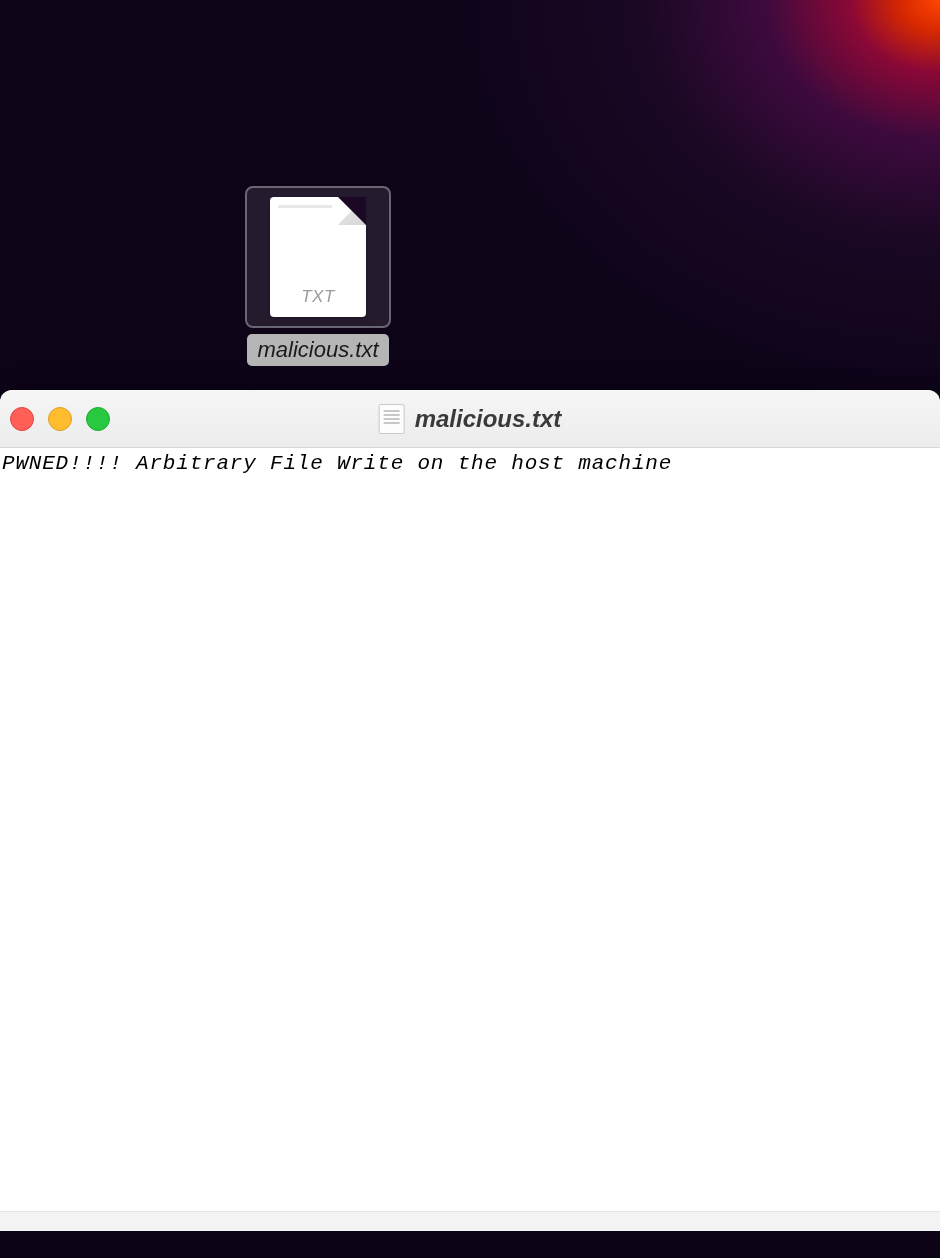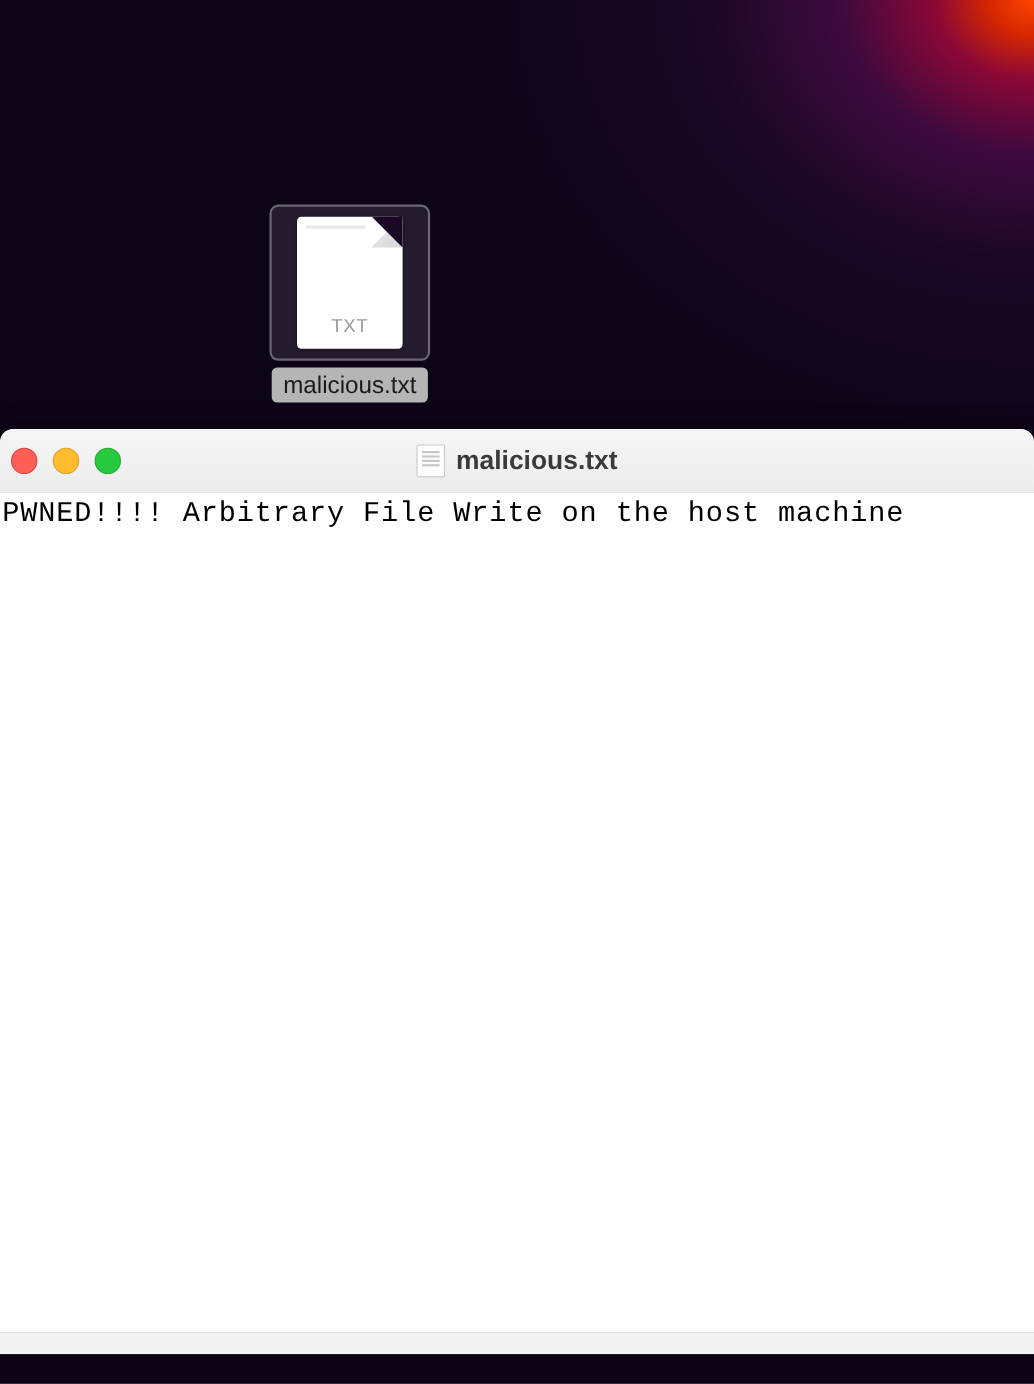--- a/index.html
+++ b/index.html
@@ -14,20 +14,21 @@
       font-family: -apple-system, BlinkMacSystemFont, "Helvetica Neue", Arial, sans-serif;
       overflow: hidden;
       position: relative;
     }
 
     .desktop {
       width: 100%;
       height: 100%;
       background: radial-gradient(ellipse 500px 400px at 100% 0%, #ff4500 0%, #d62800 8%, #8b0836 18%, #3d0a3d 35%, #1a0824 60%, #0d0418 100%);
       position: relative;
+      font-style: italic;
     }
 
     .file-icon-container {
       position: absolute;
       top: 186px;
       left: 244px;
       width: 148px;
       display: flex;
       flex-direction: column;
       align-items: center;
@@ -197,21 +198,21 @@
       font-size: 24px;
       font-weight: 700;
       color: #3a3a3a;
     }
 
     .content-area {
       flex: 1;
       background: #ffffff;
       padding: 4px 2px;
       font-family: Menlo, Monaco, "Courier New", monospace;
-      font-size: 26px;
+      font-size: 21px;
       letter-spacing: 0.8px;
       color: #000000;
       white-space: pre;
     }
 
     .bottom-bar {
       position: absolute;
       left: 0;
       right: 0;
       bottom: 0;

